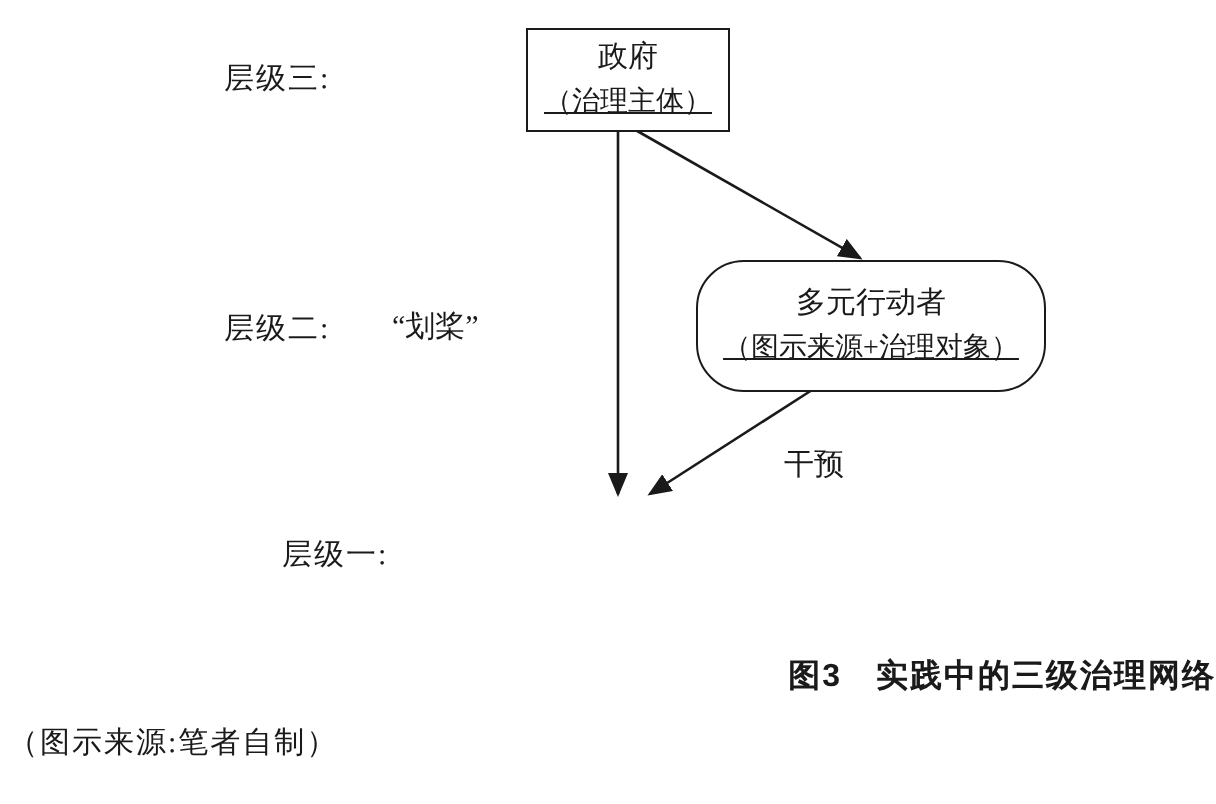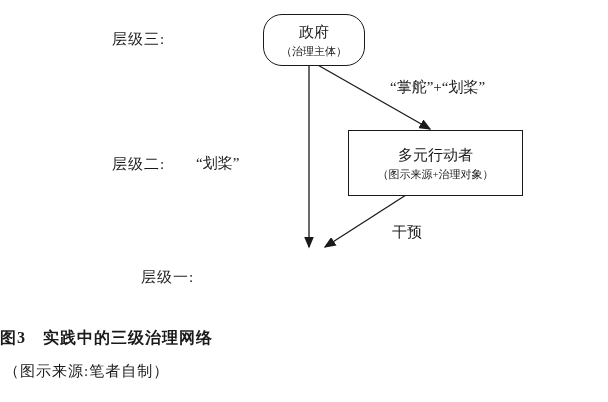--- a/index.html
+++ b/index.html
@@ -29,39 +29,39 @@
     border: 1.3px solid #1a1a1a;
     background: #ffffff;
     display: flex;
     flex-direction: column;
     align-items: center;
     justify-content: center;
     text-align: center;
     line-height: 1.5;
   }
   .box .line1 { font-size: 15px; }
-  .box .line2 { font-size: 11px; }
+  .box .line2 { font-size: 14px; text-decoration: underline; }
   .level-label {
     position: absolute;
     font-size: 15px;
     letter-spacing: 1px;
   }
   .edge-label {
     position: absolute;
     font-size: 15px;
   }
   .caption {
     position: absolute;
     left: 0;
     top: 328px;
     width: 608px;
-    text-align: left;
+    text-align: right;
     font-weight: bold;
     font-size: 16px;
-    font-family: Liberation Serif, serif;
+    font-family: Liberation Sans, sans-serif;
     letter-spacing: 1px;
   }
   .source {
     position: absolute;
     left: 4px;
     top: 362px;
     font-size: 15px;
     letter-spacing: 1px;
   }
 </style>
@@ -81,31 +81,30 @@
 
     <line x1="309" y1="64" x2="309" y2="247" stroke="#1a1a1a" stroke-width="1.3" marker-end="url(#arrowhead)"></line>
 
     <line x1="406" y1="195" x2="325" y2="247" stroke="#1a1a1a" stroke-width="1.3" marker-end="url(#arrowhead)"></line>
   </svg>
 
   <div class="level-label" style="left:112px; top:30px;">层级三:</div>
   <div class="level-label" style="left:112px; top:155px;">层级二:</div>
   <div class="level-label" style="left:112px; top:268px;margin-left:29px;">层级一:</div>
 
-  <div class="box" style="left:263px; top:14px; width:100px; height:50px;border-radius:19px;">
+  <div class="box" style="left:263px; top:14px; width:100px; height:50px;">
     <div class="line1">政府</div>
     <div class="line2">（治理主体）</div>
   </div>
 
-  <div class="box" style="left:348px; top:130px; width:173px; height:64px;">
+  <div class="box" style="left:348px; top:130px; width:173px; height:64px;border-radius:24px;">
     <div class="line1">多元行动者</div>
     <div class="line2">（图示来源+治理对象）</div>
   </div>
 
 
-  <div class="edge-label" style="left:390px; top:78px;">“掌舵”+“划桨”</div>
   <div class="edge-label" style="left:196px; top:154px;">“划桨”</div>
   <div class="edge-label" style="left:392px; top:223px;">干预</div>
 
   <div class="caption">图3　实践中的三级治理网络</div>
   <div class="source">（图示来源:笔者自制）</div>
 
 </div>
 
 </body></html>

